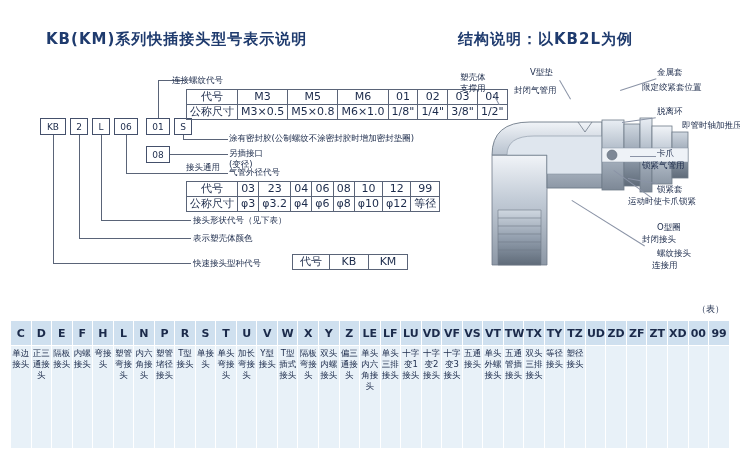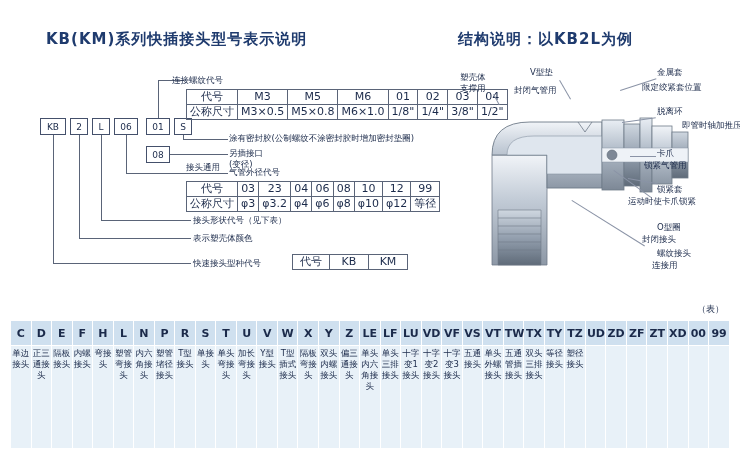--- a/index.html
+++ b/index.html
@@ -265,21 +265,21 @@
   <div class="slbl" style="left:62px;top:25px;">封闭气管用</div>
   <div class="sline" style="left:42px;top:34px;width:12px;transform:rotate(62deg);"></div>
   <div class="sline" style="left:108px;top:20px;width:22px;transform:rotate(60deg);"></div>
 
   
   <div class="slbl" style="left:205px;top:7px;">金属套</div>
   <div class="slbl" style="left:174px;top:22px;padding-left:16px;">限定绞紧套位置</div>
   <div class="slbl" style="left:205px;top:46px;">脱离环</div>
   <div class="slbl" style="left:185px;top:60px;margin-left:45px;">即管时轴加推压</div>
   <div class="slbl" style="left:205px;top:88px;">卡爪</div>
-  <div class="slbl" style="left:182px;top:100px;padding-left:10px;">锁紧气管用</div>
+  <div class="slbl" style="left:190px;top:100px;">锁紧气管用</div>
   <div class="slbl" style="left:205px;top:124px;">锁紧套</div>
   <div class="slbl" style="left:176px;top:136px;">运动时使卡爪锁紧</div>
   <div class="slbl" style="left:205px;top:162px;">O型圈</div>
   <div class="slbl" style="left:190px;top:174px;">封闭接头</div>
   <div class="slbl" style="left:205px;top:188px;">螺纹接头</div>
   <div class="slbl" style="left:200px;top:200px;">连接用</div>
 
   <div class="sline" style="left:168px;top:30px;width:38px;transform:rotate(-18deg);"></div>
   <div class="sline" style="left:170px;top:62px;width:34px;transform:rotate(-8deg);"></div>
   <div class="sline" style="left:178px;top:96px;width:26px;transform:rotate(0deg);"></div>

